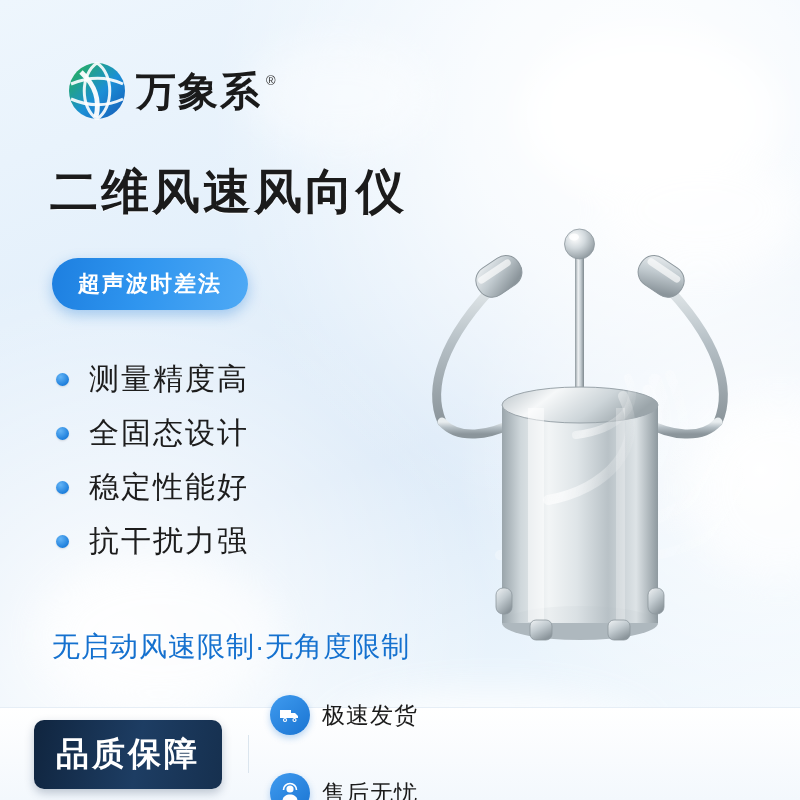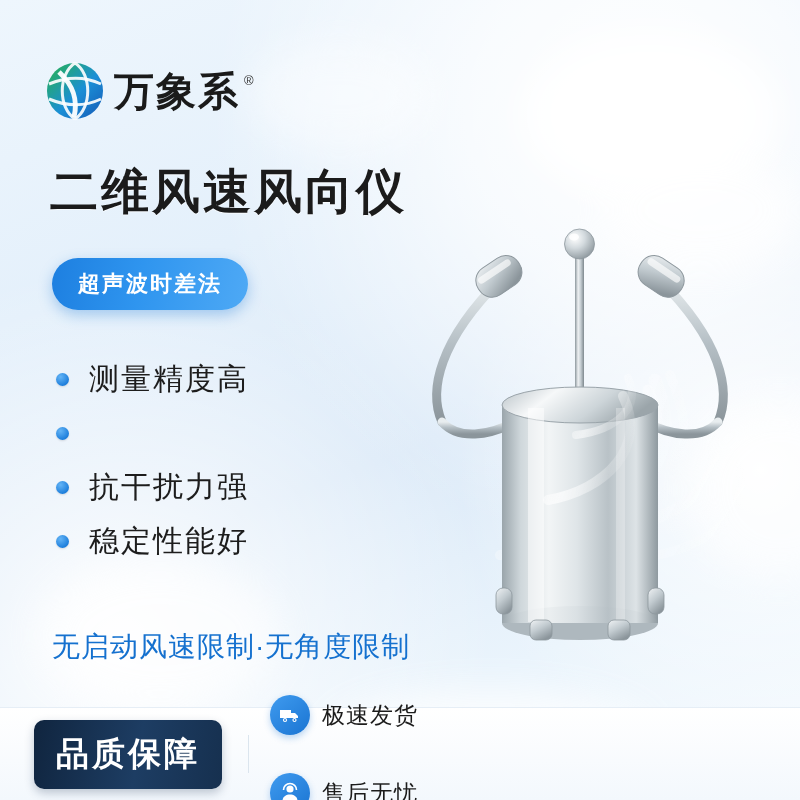--- a/index.html
+++ b/index.html
@@ -22,21 +22,21 @@
   
   .cloud{position:absolute;border-radius:50%;background:rgba(255,255,255,0.85);filter:blur(18px);}
   .c1{left:520px;top:30px;width:260px;height:170px;}
   .c2{left:600px;top:150px;width:200px;height:120px;opacity:.8;}
   .c3{left:40px;top:560px;width:240px;height:150px;opacity:.7;}
   .c4{left:330px;top:690px;width:320px;height:90px;opacity:.85;}
   .c5{left:250px;top:40px;width:180px;height:110px;opacity:.5;}
   .c6{left:690px;top:400px;width:180px;height:180px;opacity:.6;}
 
   
-  #logo{position:absolute;left:44px;top:58px;width:300px;height:66px;display:flex;align-items:center;}
+  #logo{position:absolute;left:66px;top:58px;width:300px;height:66px;display:flex;align-items:center;}
   #logo .mark{position:relative;width:62px;height:62px;flex:0 0 62px;}
   #logo .mark svg{display:block;}
   #logo .wordmark{margin-left:8px;display:flex;align-items:flex-start;}
   #logo .cn{
     font-family:"DejaVu Sans","Liberation Sans",sans-serif;
     font-size:40px;font-weight:700;color:#1a1a1a;letter-spacing:2px;line-height:1;
   }
   #logo .reg{font-size:13px;color:#333;margin-left:4px;margin-top:2px;}
 
   
@@ -245,28 +245,29 @@
 
   <div id="badge">超声波时差法</div>
 
   <div id="features">
     <div class="feat">
       <span class="dot"></span>
       <span class="txt">测量精度高</span>
     </div>
     <div class="feat">
       <span class="dot"></span>
+      <span class="txt">全固态设计</span>
+    </div>
+    <div class="feat">
+      <span class="dot"></span>
+      <span class="txt">稳定性能好</span>
     </div>
     <div class="feat">
       <span class="dot"></span>
       <span class="txt">抗干扰力强</span>
-    </div>
-    <div class="feat">
-      <span class="dot"></span>
-      <span class="txt">稳定性能好</span>
     </div>
   </div>
 
   <div id="subline">无启动风速限制·无角度限制</div>
 
   <div id="bottombar">
     <div id="qualityChip">品质保障</div>
     <div class="svcs">
       <div class="svc">
         <span class="ico">

